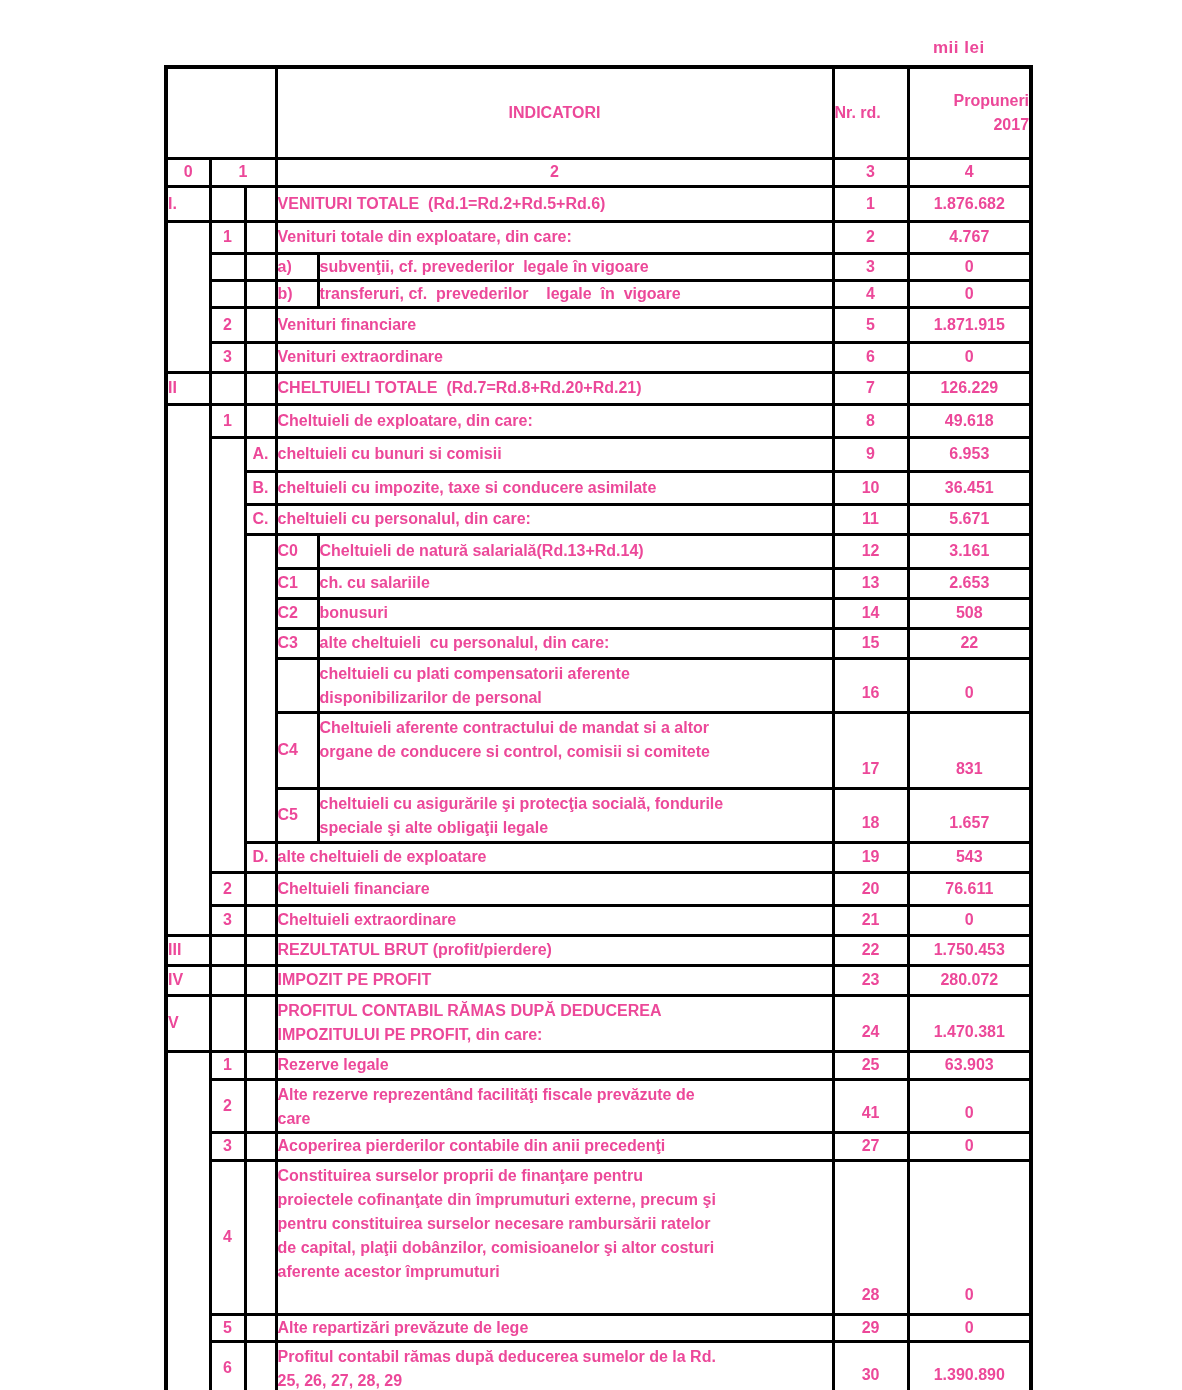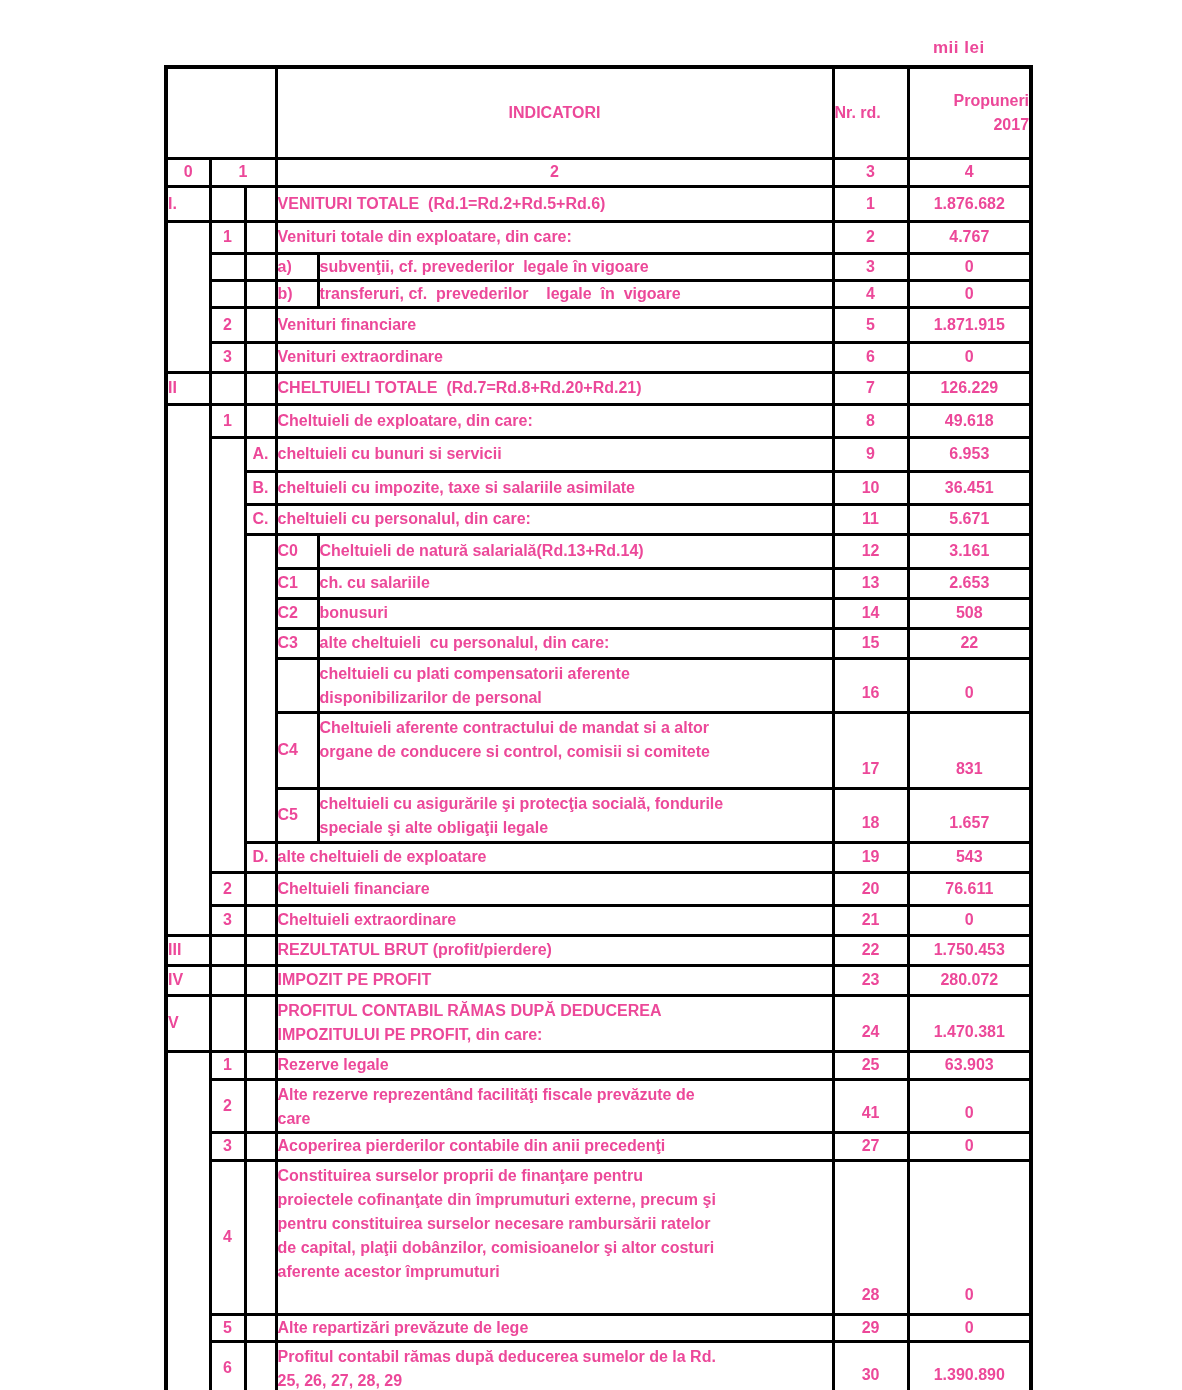--- a/index.html
+++ b/index.html
@@ -134,27 +134,27 @@
           <td class="c0" rowspan="14"></td>
           <td class="c1a">1</td>
           <td class="c1b"></td>
           <td class="text" colspan="2">Cheltuieli de exploatare, din care:</td>
           <td class="nr">8</td>
           <td class="val">49.618</td>
         </tr>
         <tr style="height: 34px;">
           <td class="c1a" rowspan="11"></td>
           <td class="c1b">A.</td>
-          <td class="text" colspan="2">cheltuieli cu bunuri si servicii</td>
+          <td class="text" colspan="2">cheltuieli cu bunuri si comisii</td>
           <td class="nr">9</td>
           <td class="val">6.953</td>
         </tr>
         <tr style="height: 33px;">
           <td class="c1b">B.</td>
-          <td class="text" colspan="2">cheltuieli cu impozite, taxe si salariile asimilate</td>
+          <td class="text" colspan="2">cheltuieli cu impozite, taxe si conducere asimilate</td>
           <td class="nr">10</td>
           <td class="val">36.451</td>
         </tr>
         <tr style="height: 30px;">
           <td class="c1b">C.</td>
           <td class="text" colspan="2">cheltuieli cu personalul, din care:</td>
           <td class="nr">11</td>
           <td class="val">5.671</td>
         </tr>
         <tr style="height: 34px;">

